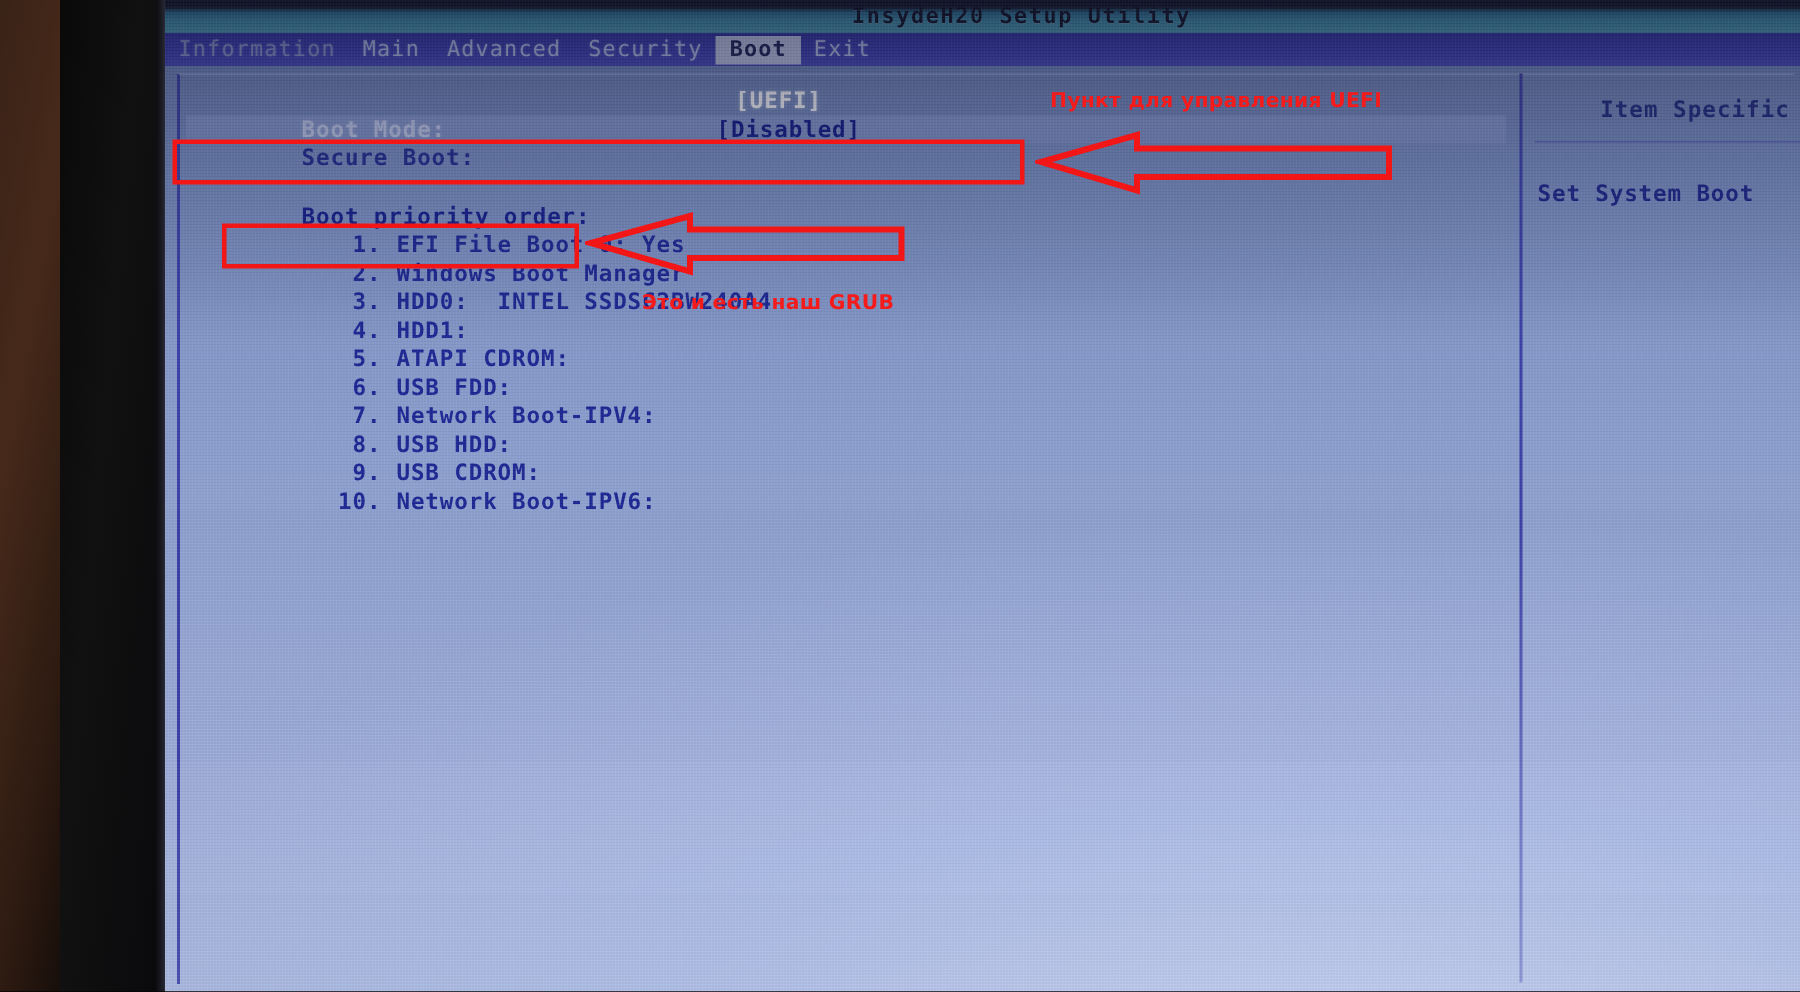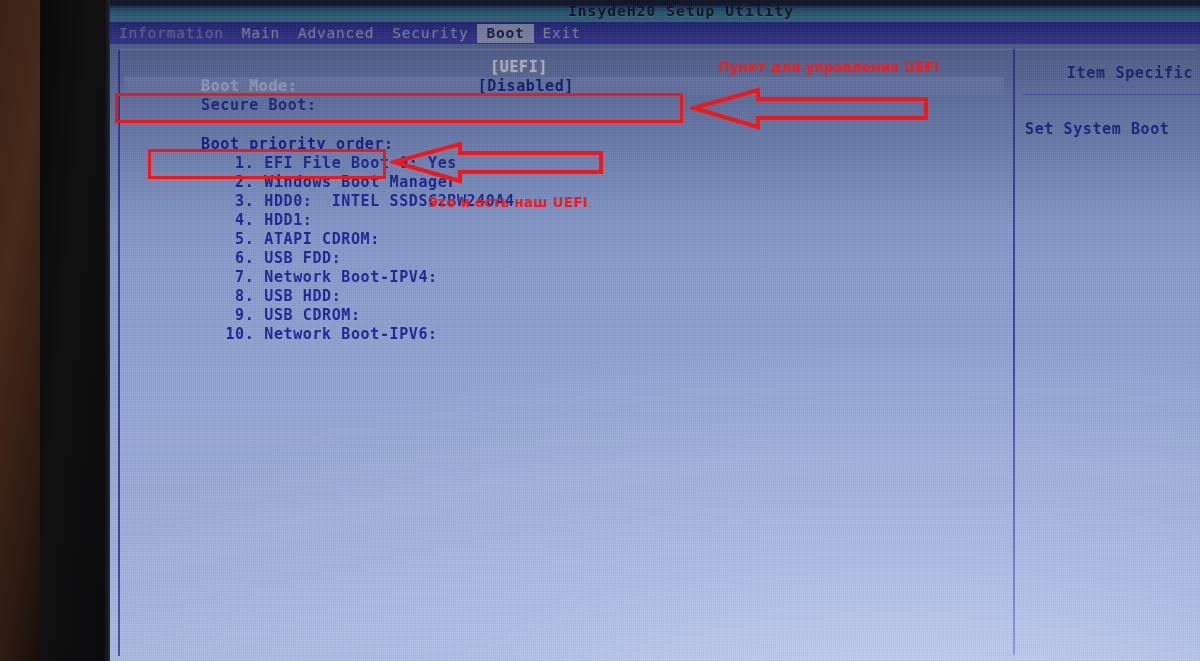--- a/index.html
+++ b/index.html
@@ -231,17 +231,17 @@
   <div class="redbox" style="left:148px;top:149px;width:232px;height:24px;"></div>
 
   <svg class="arrow" style="left:690px;top:84px;" width="240" height="48" viewBox="0 0 240 48">
     <polygon points="4,24 68,6 68,15 236,15 236,34 68,34 68,43" fill="none" stroke="#f21616" stroke-width="4" stroke-linejoin="miter"></polygon>
   </svg>
 
   <svg class="arrow" style="left:390px;top:140px;" width="215" height="48" viewBox="0 0 215 48">
     <polygon points="4,22 70,4 70,13 211,13 211,32 70,32 70,41" fill="none" stroke="#f21616" stroke-width="4" stroke-linejoin="miter"></polygon>
   </svg>
 
-  <div class="ru" style="left:700px;top:59px;margin-left:18px;">Пункт для управления UEFI</div>
-
-  <div class="ru" style="left:428px;top:194px;">Это и есть наш UEFI</div>
+  <div class="ru" style="left:700px;top:59px;">Пункт для управления UEFI</div>
+
+  <div class="ru" style="left:428px;top:194px;">Это и есть наш GRUB</div>
 
 </div>
 
 </body></html>

